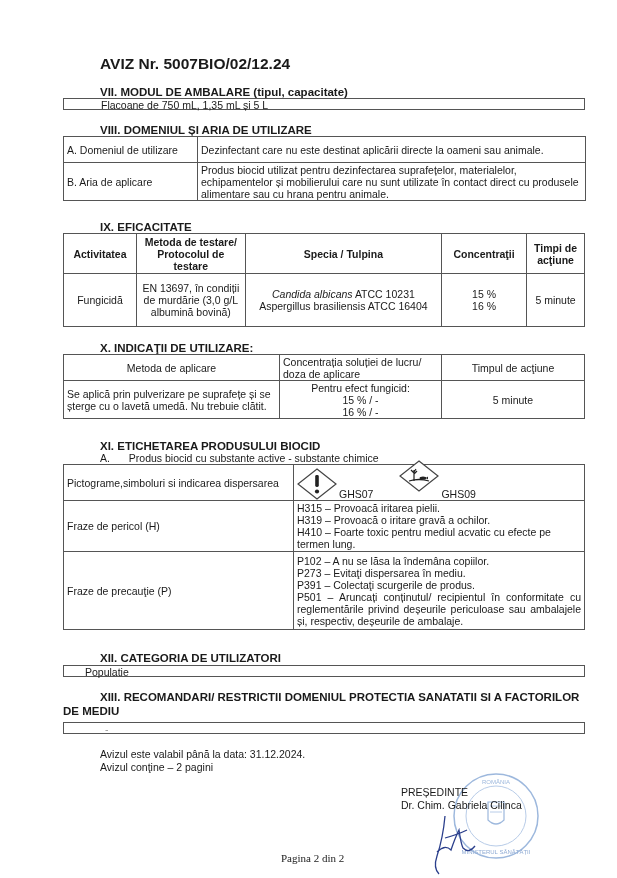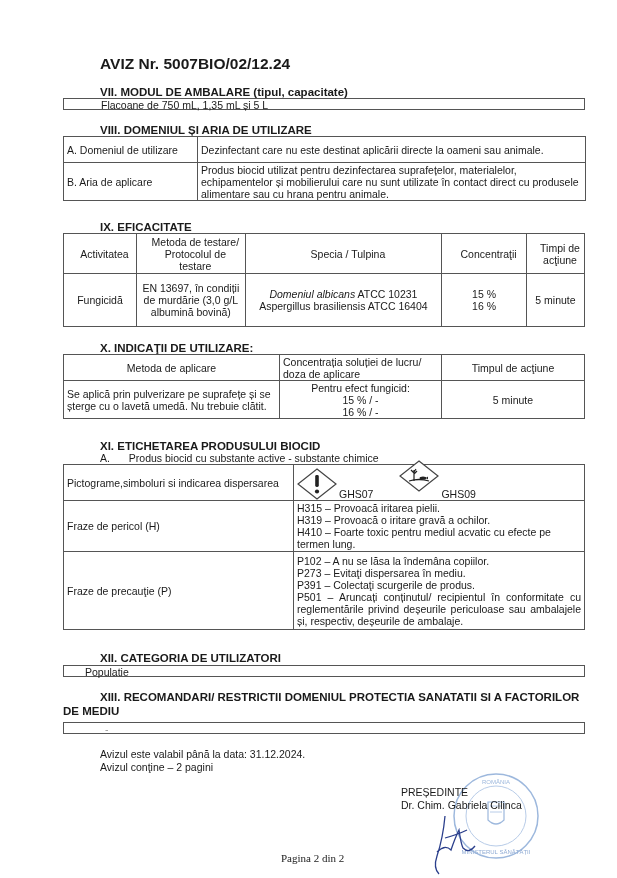--- a/index.html
+++ b/index.html
@@ -5,21 +5,21 @@
   html, body { margin: 0; padding: 0; background: #ffffff; }
   body {
     width: 617px; height: 878px; position: relative; overflow: hidden;
     font-family: "Liberation Sans", sans-serif; color: #1a1a1a;
   }
   .abs { position: absolute; }
   .title { left: 100px; top: 55px; font-size: 15.5px; font-weight: bold; }
   .sec-h { font-size: 11.5px; font-weight: bold; }
   table { border-collapse: collapse; position: absolute; font-size: 10.5px; line-height: 12px; }
   td, th { border: 1px solid #555; padding: 0 3px; vertical-align: middle; }
-  th { font-weight: normal; text-align: center; padding-left: 12px; }
+  th { font-weight: bold; text-align: center; }
   .box { position: absolute; border: 1px solid #555; font-size: 10.5px; line-height: 12px; }
   .center { text-align: center; }
   .justify { text-align: justify; }
   .pic-row { display: flex; align-items: flex-end; gap: 20px; height: 34px; }
   .ghs { display: flex; align-items: flex-end; }
   .ghs-label { font-size: 10.5px; margin-left: 2px; margin-bottom: 0px; }
   .footer-text { font-size: 10.5px; line-height: 13px; }
   .page-num { font-family: "Liberation Serif", serif; font-size: 11px; }
 </style>
 </head>
@@ -64,21 +64,21 @@
     <th>Activitatea</th>
     <th>Metoda de testare/ Protocolul de testare</th>
     <th>Specia / Tulpina</th>
     <th>Concentraţii</th>
     <th>Timpi de acţiune</th>
   </tr>
   <tr style="height:53px;">
     <td class="center">Fungicidă</td>
     <td class="center">EN 13697, în condiții de murdărie (3,0 g/L albumină bovină)</td>
     <td class="center">
-      <div><i>Domeniul albicans</i><span> ATCC 10231</span></div>
+      <div><i>Candida albicans</i><span> ATCC 10231</span></div>
       <div>Aspergillus brasiliensis ATCC 16404</div>
     </td>
     <td class="center">
       <div>15 %</div>
       <div>16 %</div>
     </td>
     <td class="center">5 minute</td>
   </tr>
 </tbody>
   </table>

